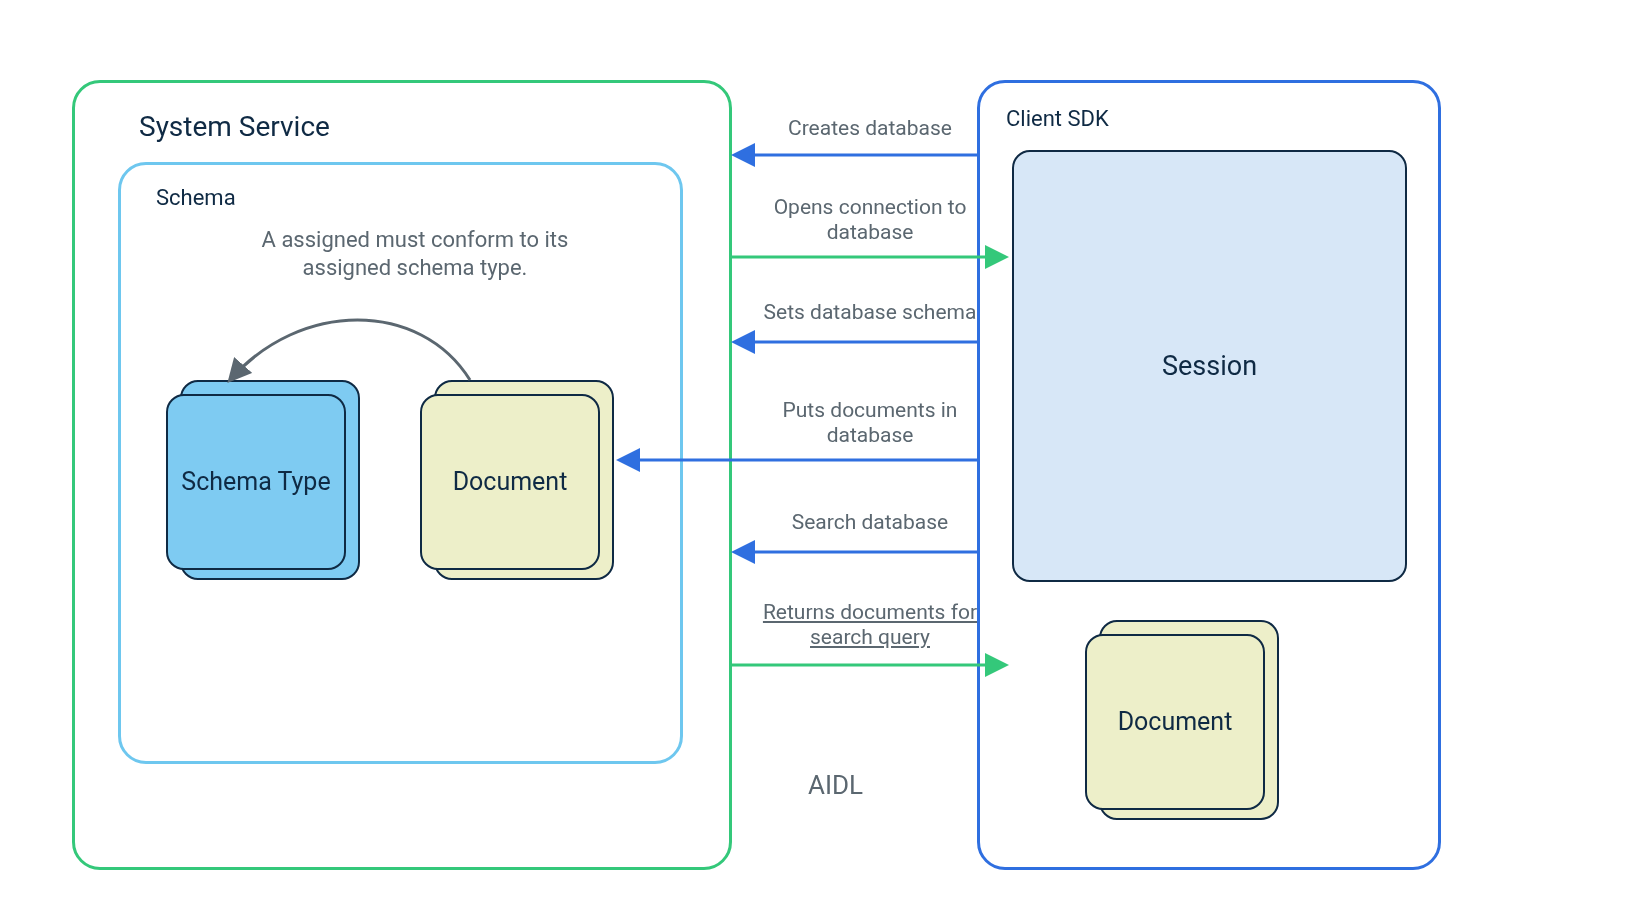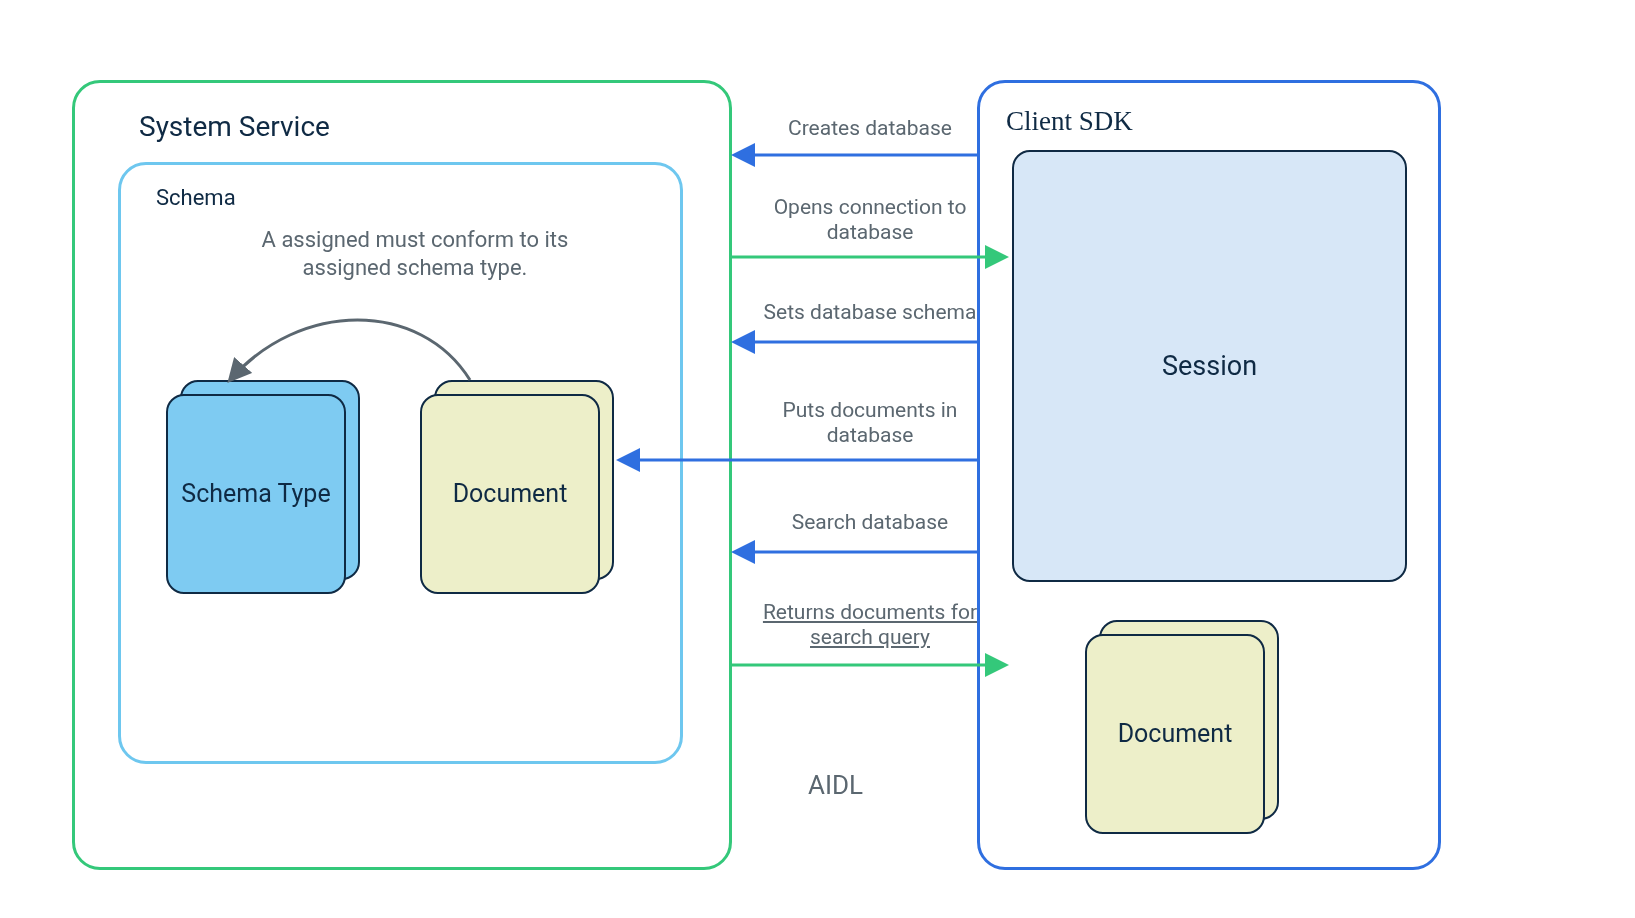--- a/index.html
+++ b/index.html
@@ -72,43 +72,42 @@
     border-radius: 18px;
     display: flex;
     align-items: center;
     justify-content: center;
     text-align: center;
     font-size: 25px;
     color: #0f2a44;
     line-height: 1.2;
   }
   .st-back { left: 14px; top: 0; width: 180px; height: 200px; }
-  .st-front{ left: 0;   top: 14px; width: 180px; height: 200px; }
+  .st-front{ left: 0;   top: 14px; width: 180px; height: 176px; }
 
   .schema-type-stack { left: 166px; top: 380px; }
   .schema-type-stack .card { background: #7ecbf2; }
   .schema-type-stack .st-front { background: #7ecbf2; }
 
   .document-stack { left: 420px; top: 380px; }
   .document-stack .card { background: #edefc9; }
 
   
   .client-sdk {
     left: 977px;
     top: 80px;
     width: 464px;
     height: 790px;
     border: 3px solid #2f6fe0;
   }
   .client-sdk-title {
     left: 1006px;
     top: 106px;
-    font-size: 27px;
-    color: #0f2a44;
-    font-family: Liberation Serif, serif;
+    font-size: 22px;
+    color: #0f2a44;
   }
   .session {
     left: 1012px;
     top: 150px;
     width: 395px;
     height: 432px;
     background: #d7e7f7;
     border: 2px solid #0f2a44;
     border-radius: 18px;
     display: flex;

